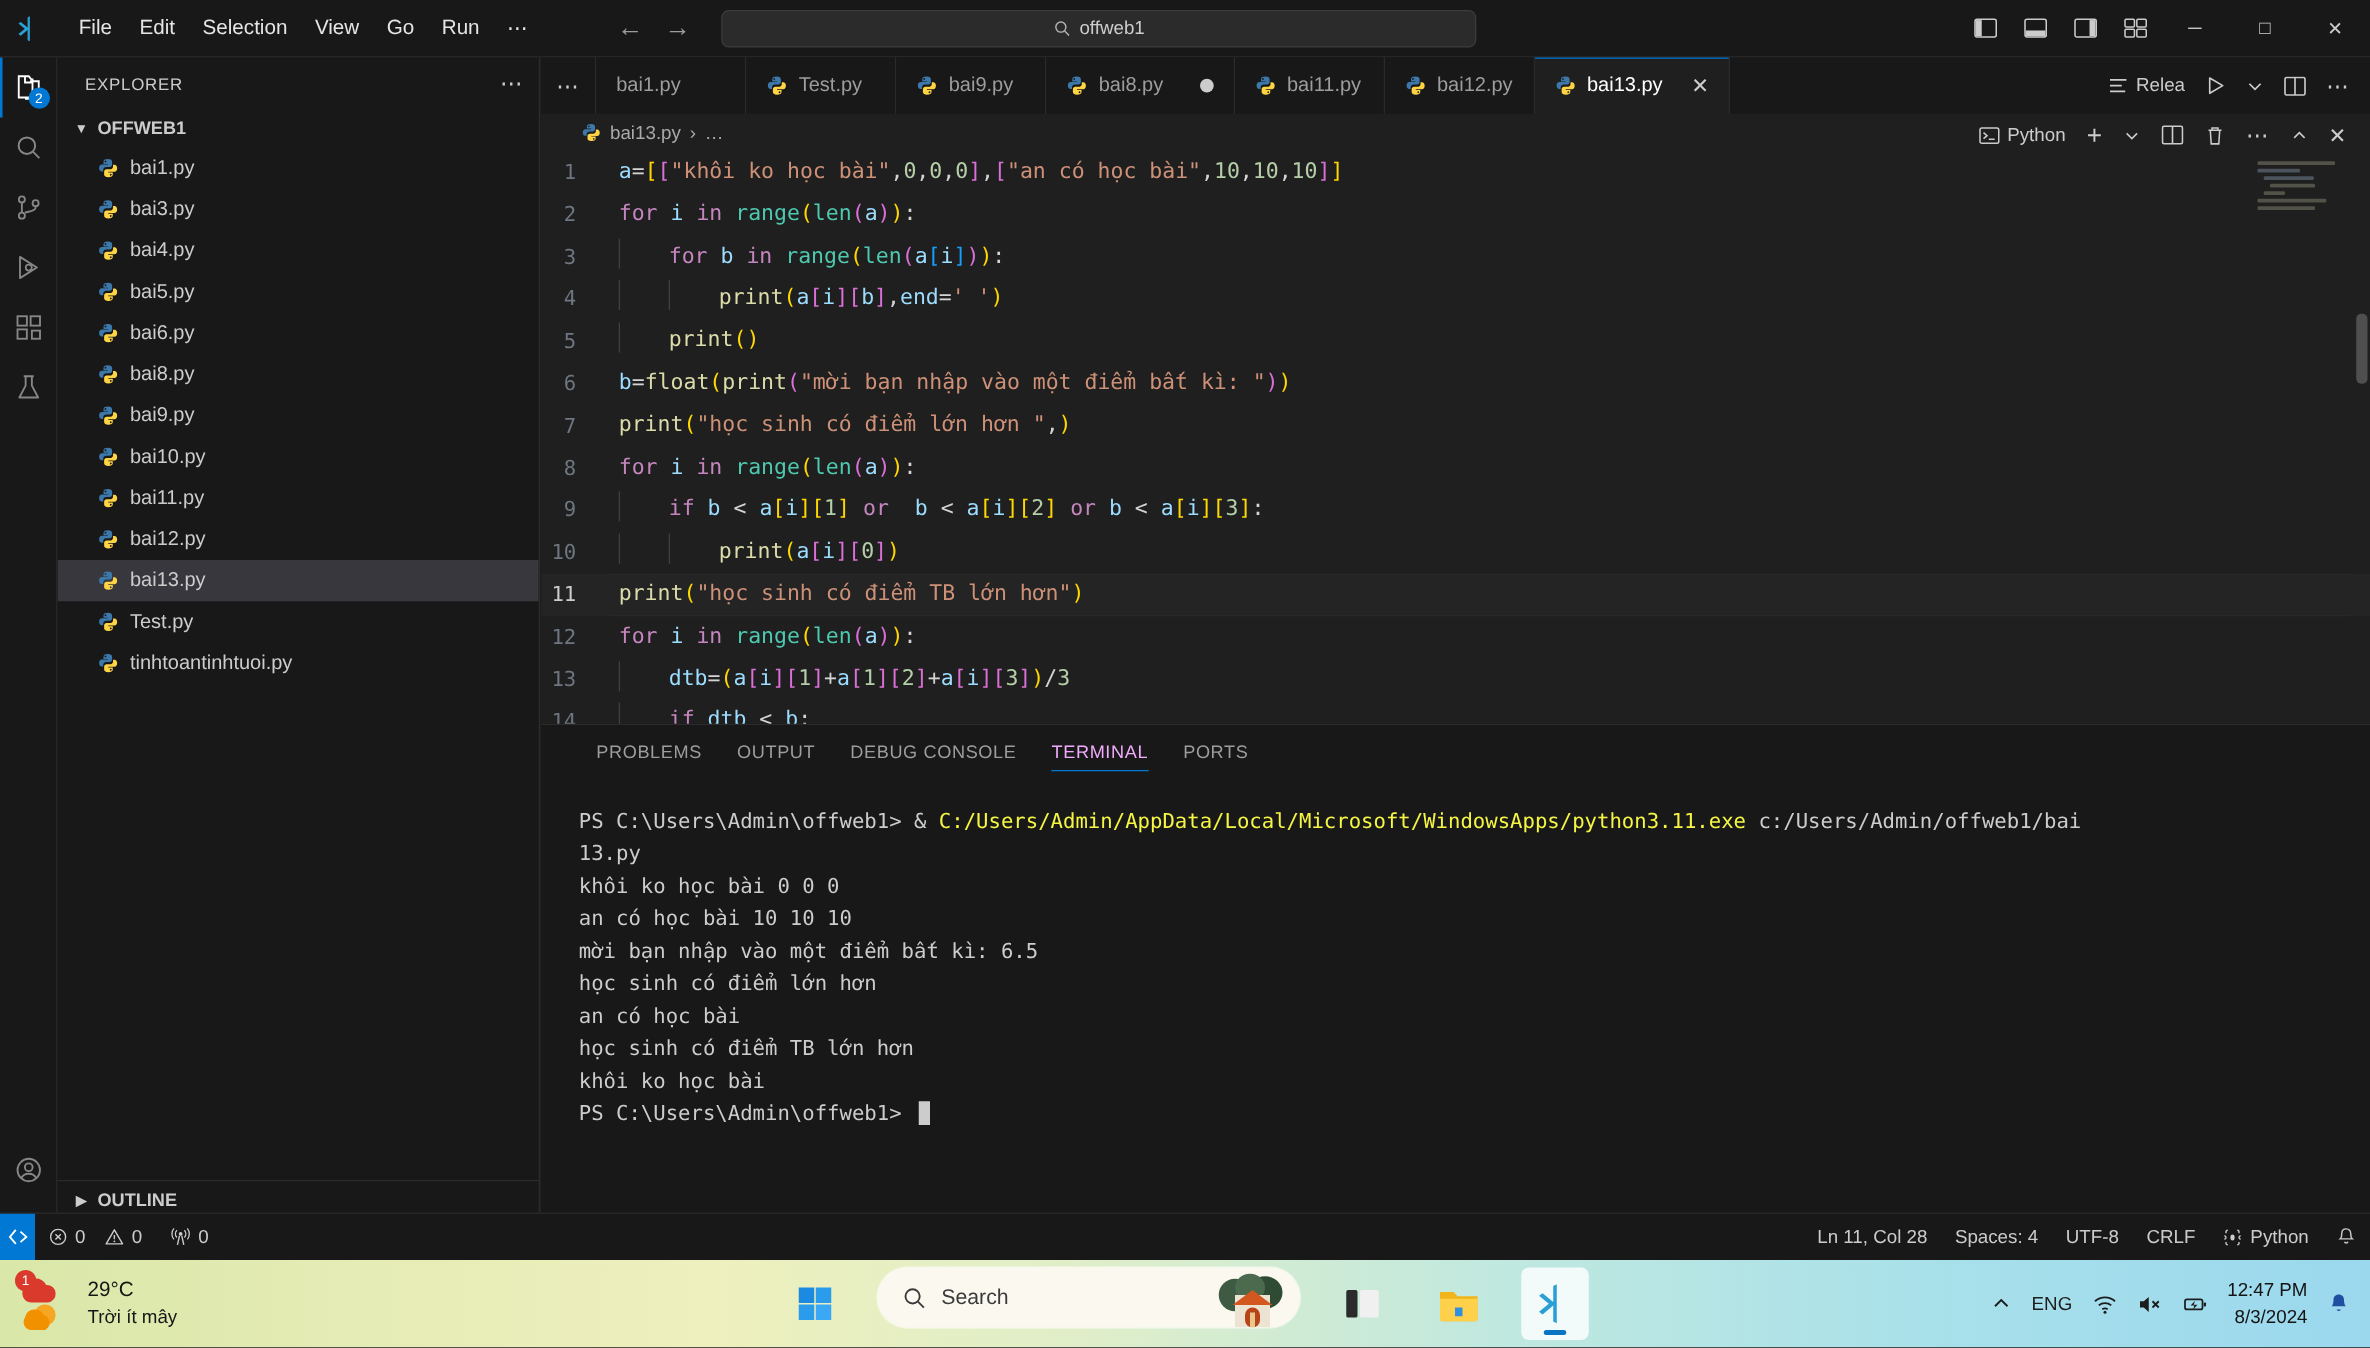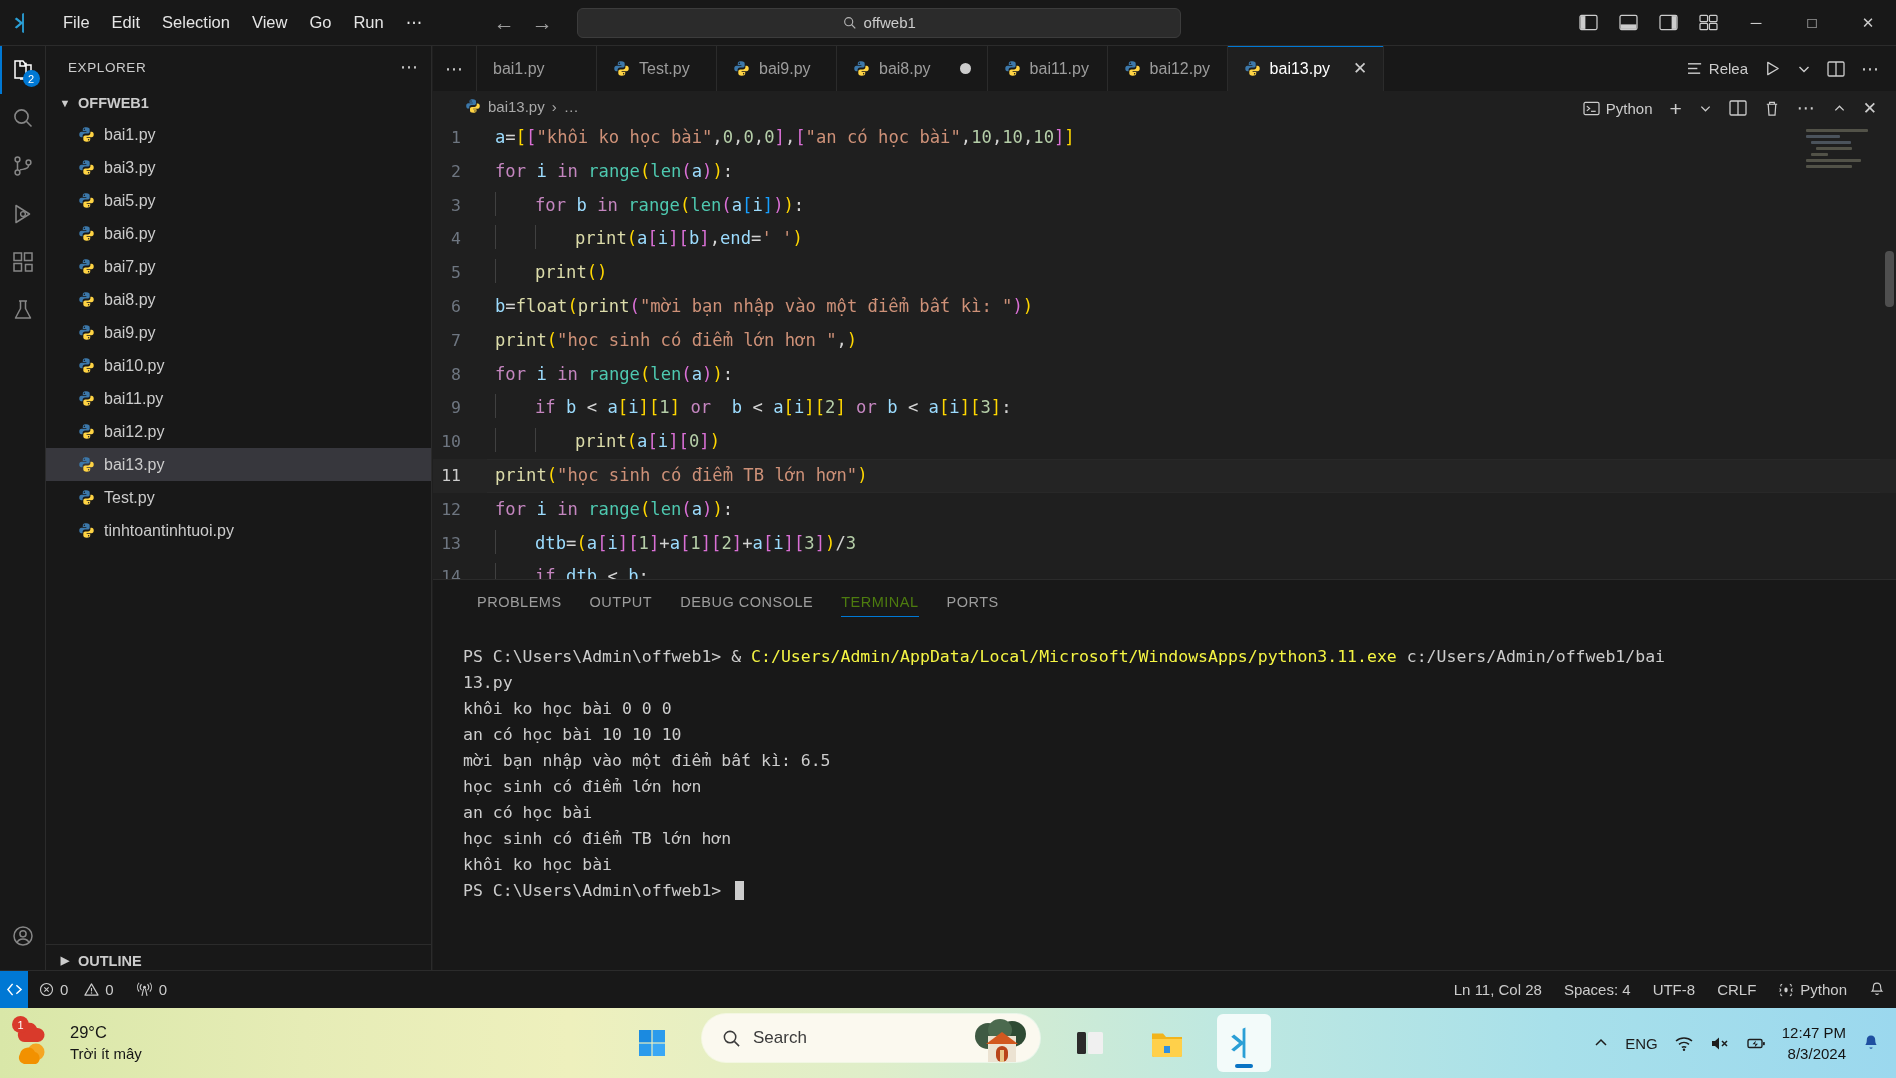--- a/index.html
+++ b/index.html
@@ -199,21 +199,21 @@
     display: flex; flex-direction: column;
   }
   .panel-tabs {
     height: 44px; display: flex; align-items: center; padding-left: 30px; gap: 0;
   }
   .ptab {
     font-size: 14.5px; letter-spacing: .5px; color: #9d9d9d;
     padding: 0 14px; height: 44px; display: flex; align-items: center;
     position: relative; cursor: pointer; text-transform: uppercase;
   }
-  .ptab.active { color: #4d7c0f; text-align: right; }
+  .ptab.active { color: #f0abfc; text-align: right; }
   .ptab.active::after {
     content: ""; position: absolute; left: 14px; right: 14px; bottom: 7px; height: 1.5px; background: #0078d4;
   }
   .panel-actions {
     margin-left: auto; display: flex; align-items: center; gap: 3px; padding-right: 12px; color: #cccccc;
   }
   .pa-btn { display:flex; align-items:center; gap:6px; padding: 5px 7px; font-size: 15px; color: #cccccc; }
   .terminal-body {
     flex: 1; padding: 20px 0 0 30px;
     font-family: "DejaVu Sans Mono", "Liberation Mono", monospace;
@@ -434,39 +434,39 @@
           </span>
           <span>bai3.py</span>
         </div>
         <div class="file-row">
           <span class="py-icon">
             <svg width="17" height="17" viewBox="0 0 16 16">
               <path d="M7.8 1.2c-2 0-3.3.5-3.3 2v1.6h3.4v.5H3.2c-1.2 0-2 1-2 2.6s.8 2.6 2 2.6h1.1V9.3c0-1.3 1-2.2 2.3-2.2h2.6c1 0 1.8-.8 1.8-1.8V3.2c0-1-.8-2-3.2-2zM6 2.3c.4 0 .7.3.7.7s-.3.7-.7.7-.7-.3-.7-.7.3-.7.7-.7z" fill="#3c78aa"></path>
               <path d="M8.2 14.8c2 0 3.3-.5 3.3-2v-1.6H8.1v-.5h4.7c1.2 0 2-1 2-2.6s-.8-2.6-2-2.6h-1.1v1.2c0 1.3-1 2.2-2.3 2.2H6.8c-1 0-1.8.8-1.8 1.8v2.1c0 1 .8 2 3.2 2zM10 13.7c-.4 0-.7-.3-.7-.7s.3-.7.7-.7.7.3.7.7-.3.7-.7.7z" fill="#ffd444"></path>
             </svg>
           </span>
+          <span>bai4.py</span>
+        </div>
+        <div class="file-row">
+          <span class="py-icon">
+            <svg width="17" height="17" viewBox="0 0 16 16">
+              <path d="M7.8 1.2c-2 0-3.3.5-3.3 2v1.6h3.4v.5H3.2c-1.2 0-2 1-2 2.6s.8 2.6 2 2.6h1.1V9.3c0-1.3 1-2.2 2.3-2.2h2.6c1 0 1.8-.8 1.8-1.8V3.2c0-1-.8-2-3.2-2zM6 2.3c.4 0 .7.3.7.7s-.3.7-.7.7-.7-.3-.7-.7.3-.7.7-.7z" fill="#3c78aa"></path>
+              <path d="M8.2 14.8c2 0 3.3-.5 3.3-2v-1.6H8.1v-.5h4.7c1.2 0 2-1 2-2.6s-.8-2.6-2-2.6h-1.1v1.2c0 1.3-1 2.2-2.3 2.2H6.8c-1 0-1.8.8-1.8 1.8v2.1c0 1 .8 2 3.2 2zM10 13.7c-.4 0-.7-.3-.7-.7s.3-.7.7-.7.7.3.7.7-.3.7-.7.7z" fill="#ffd444"></path>
+            </svg>
+          </span>
           <span>bai5.py</span>
         </div>
         <div class="file-row">
           <span class="py-icon">
             <svg width="17" height="17" viewBox="0 0 16 16">
               <path d="M7.8 1.2c-2 0-3.3.5-3.3 2v1.6h3.4v.5H3.2c-1.2 0-2 1-2 2.6s.8 2.6 2 2.6h1.1V9.3c0-1.3 1-2.2 2.3-2.2h2.6c1 0 1.8-.8 1.8-1.8V3.2c0-1-.8-2-3.2-2zM6 2.3c.4 0 .7.3.7.7s-.3.7-.7.7-.7-.3-.7-.7.3-.7.7-.7z" fill="#3c78aa"></path>
               <path d="M8.2 14.8c2 0 3.3-.5 3.3-2v-1.6H8.1v-.5h4.7c1.2 0 2-1 2-2.6s-.8-2.6-2-2.6h-1.1v1.2c0 1.3-1 2.2-2.3 2.2H6.8c-1 0-1.8.8-1.8 1.8v2.1c0 1 .8 2 3.2 2zM10 13.7c-.4 0-.7-.3-.7-.7s.3-.7.7-.7.7.3.7.7-.3.7-.7.7z" fill="#ffd444"></path>
             </svg>
           </span>
           <span>bai6.py</span>
-        </div>
-        <div class="file-row">
-          <span class="py-icon">
-            <svg width="17" height="17" viewBox="0 0 16 16">
-              <path d="M7.8 1.2c-2 0-3.3.5-3.3 2v1.6h3.4v.5H3.2c-1.2 0-2 1-2 2.6s.8 2.6 2 2.6h1.1V9.3c0-1.3 1-2.2 2.3-2.2h2.6c1 0 1.8-.8 1.8-1.8V3.2c0-1-.8-2-3.2-2zM6 2.3c.4 0 .7.3.7.7s-.3.7-.7.7-.7-.3-.7-.7.3-.7.7-.7z" fill="#3c78aa"></path>
-              <path d="M8.2 14.8c2 0 3.3-.5 3.3-2v-1.6H8.1v-.5h4.7c1.2 0 2-1 2-2.6s-.8-2.6-2-2.6h-1.1v1.2c0 1.3-1 2.2-2.3 2.2H6.8c-1 0-1.8.8-1.8 1.8v2.1c0 1 .8 2 3.2 2zM10 13.7c-.4 0-.7-.3-.7-.7s.3-.7.7-.7.7.3.7.7-.3.7-.7.7z" fill="#ffd444"></path>
-            </svg>
-          </span>
-          <span>bai7.py</span>
         </div>
         <div class="file-row">
           <span class="py-icon">
             <svg width="17" height="17" viewBox="0 0 16 16">
               <path d="M7.8 1.2c-2 0-3.3.5-3.3 2v1.6h3.4v.5H3.2c-1.2 0-2 1-2 2.6s.8 2.6 2 2.6h1.1V9.3c0-1.3 1-2.2 2.3-2.2h2.6c1 0 1.8-.8 1.8-1.8V3.2c0-1-.8-2-3.2-2zM6 2.3c.4 0 .7.3.7.7s-.3.7-.7.7-.7-.3-.7-.7.3-.7.7-.7z" fill="#3c78aa"></path>
               <path d="M8.2 14.8c2 0 3.3-.5 3.3-2v-1.6H8.1v-.5h4.7c1.2 0 2-1 2-2.6s-.8-2.6-2-2.6h-1.1v1.2c0 1.3-1 2.2-2.3 2.2H6.8c-1 0-1.8.8-1.8 1.8v2.1c0 1 .8 2 3.2 2zM10 13.7c-.4 0-.7-.3-.7-.7s.3-.7.7-.7.7.3.7.7-.3.7-.7.7z" fill="#ffd444"></path>
             </svg>
           </span>
           <span>bai8.py</span>
         </div>

